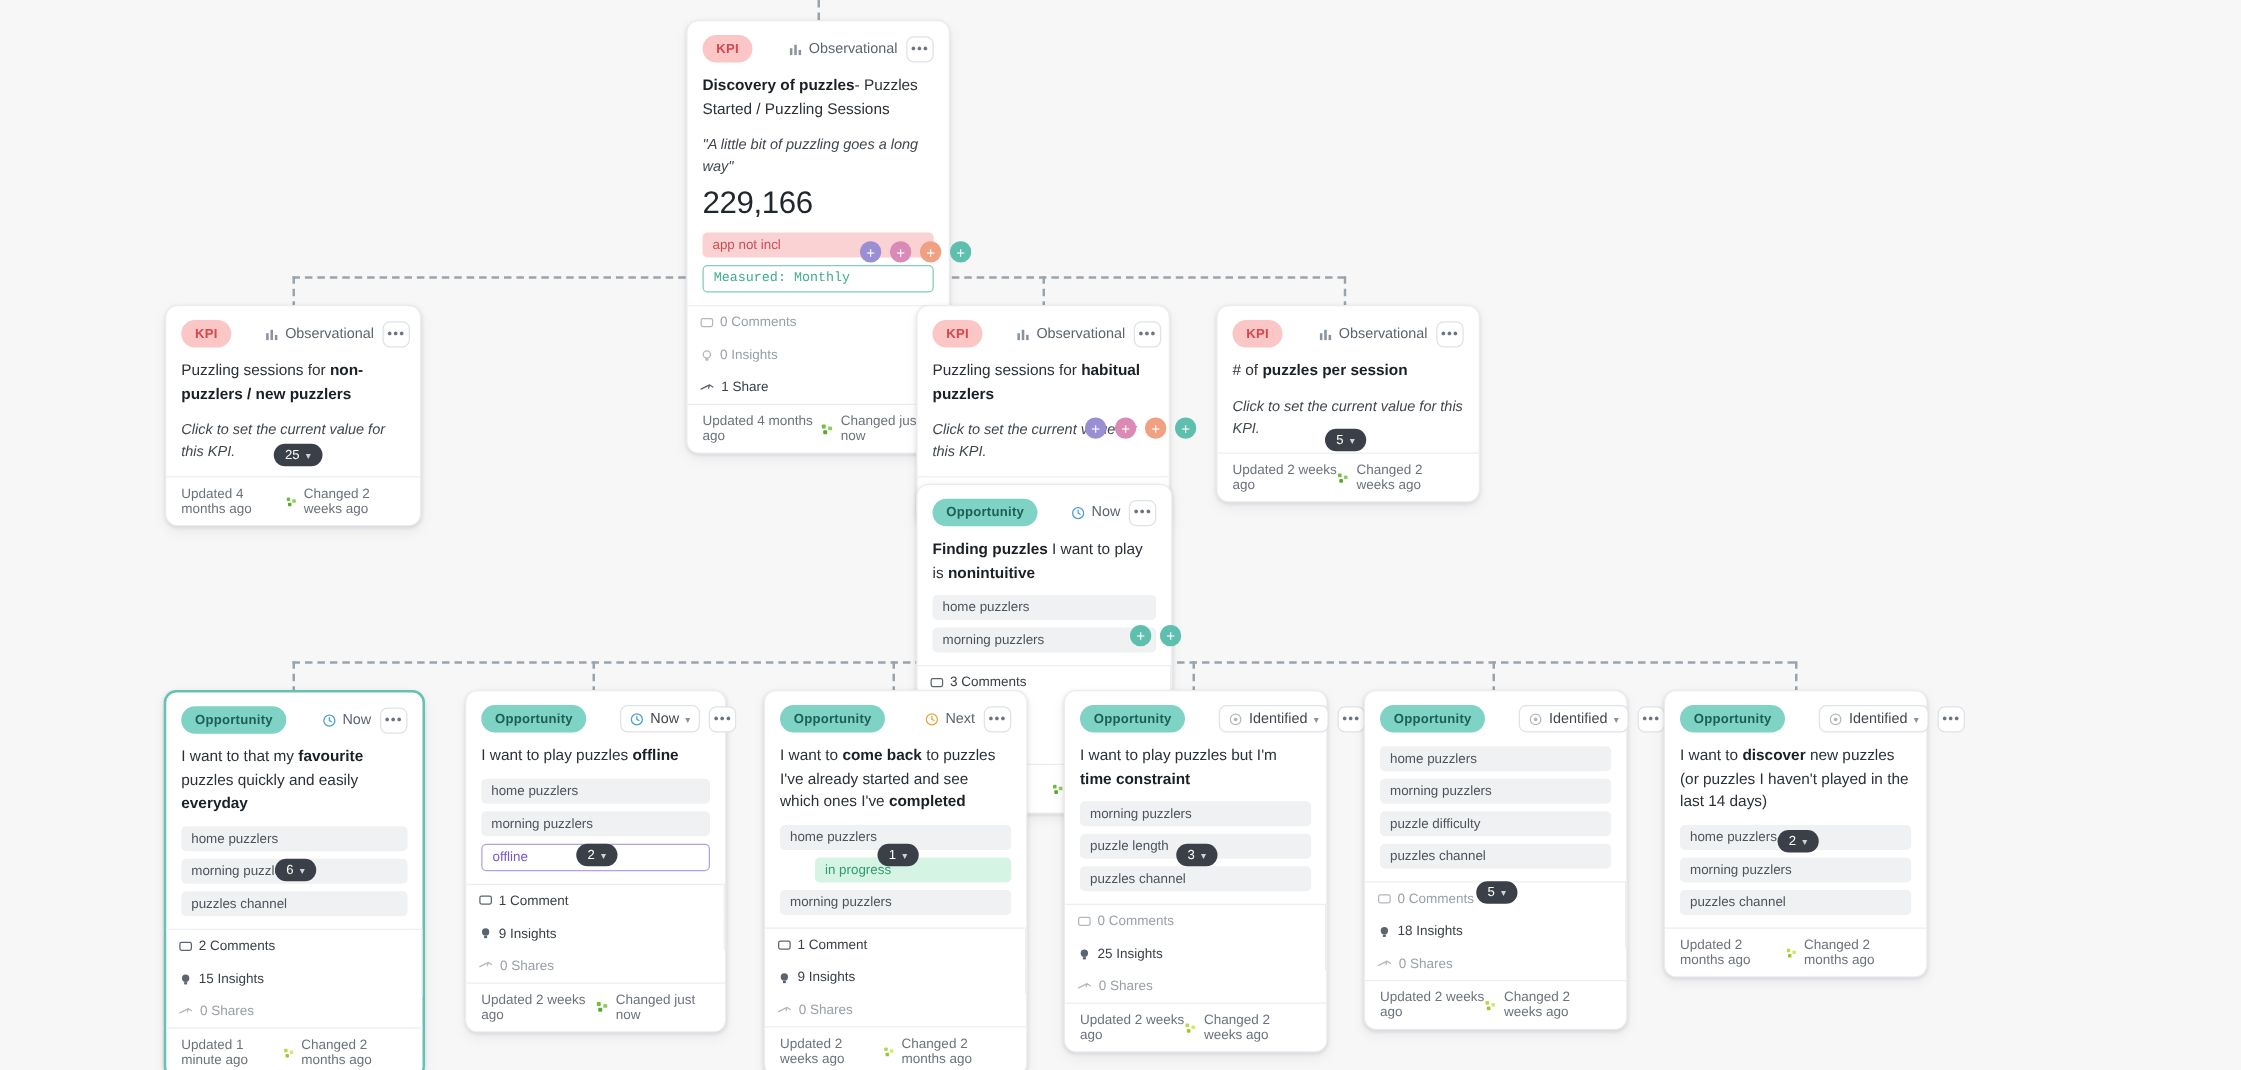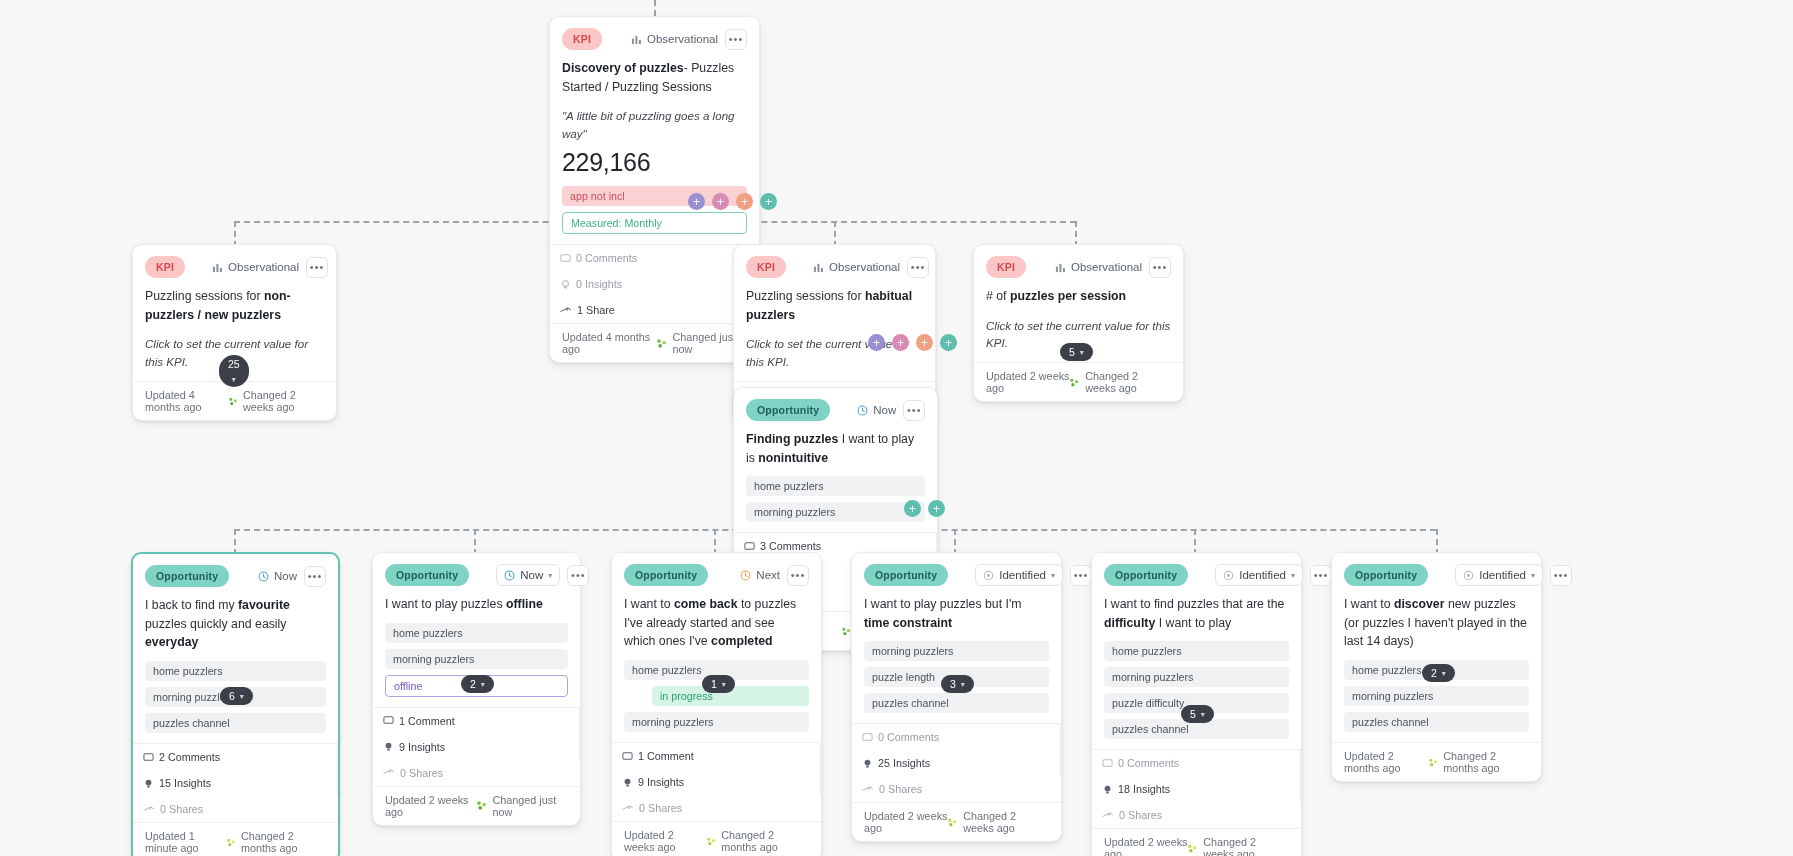--- a/index.html
+++ b/index.html
@@ -76,21 +76,21 @@
     padding: 6px 12px 0 12px;
     font-size: 25px; color: #22272d; letter-spacing: -.3px;
   }
 
   .tagrow { display: flex; flex-wrap: wrap; gap: 6px; padding: 9px 12px 10px 12px; flex-direction: column; }
   .tag {
     font-size: 10.7px; color: #4d545c; background: #f0f1f3;
     border-radius: 4px; padding: 4px 8px; white-space: nowrap;
   }
   .tag.red { background: #fbd2d4; color: #c94f54; }
-  .tag.green-outline { background: #fff; color: #3fae8c; border: 1px solid #7fd0b4; }
+  .tag.green-outline { background: #fff; color: #3fae8c; border: 1px solid #7fd0b4; font-family: Liberation Mono, monospace; }
   .tag.green { background: #d6f4e4; color: #2f9e6e; margin-left: 28px; }
   .tag.purple-outline { background: #fff; color: #7a58c9; border: 1px solid #b4a0e4; }
 
   .statbar {
     display: flex; border-top: 1px solid #eceef0;
     font-size: 10.8px; color: #9aa0a8; flex-direction: column;
   }
   .stat {
     flex: 1; display: flex; align-items: center; gap: 5px;
     padding: 7px 10px; border-right: 1px solid #eceef0;
@@ -236,21 +236,21 @@
       <span class="chg">
         <svg class="ico" width="11" height="11" viewBox="0 0 12 12">
             <rect x="0.5" y="1" width="4" height="4" rx="1" fill="#6fbf3c"></rect>
             <rect x="7" y="3" width="4" height="4" rx="1" fill="#8dcf5a"></rect>
             <rect x="2" y="7" width="4" height="4" rx="1" fill="#5aa82e"></rect>
           </svg>
         <span>Changed 2 weeks ago</span>
       </span>
     </div>
   </div>
-  <div class="countbadge" style="left:219px; top:355px;flex-direction:column;">
+  <div class="countbadge" style="left:219px; top:355px;">
     <span>25</span>
     <span class="chev">▾</span>
   </div>
 
   <div class="card" style="left:733px; top:244px; width:203px;">
     <div class="card-head">
       <span class="pill kpi">KPI</span>
       <div class="head-right">
         <span class="meta-label">
           <svg class="ico" width="11" height="11" viewBox="0 0 12 12">
@@ -389,21 +389,21 @@
           <svg class="ico" width="11" height="11" viewBox="0 0 12 12">
               <circle cx="6" cy="6" r="4.8" fill="none" stroke="#4a9fd4" stroke-width="1.1"></circle>
               <path d="M6 3.4 V6 L7.8 7" stroke="#4a9fd4" stroke-width="1.1" fill="none" stroke-linecap="round"></path>
             </svg>
           <span>Now</span>
         </span>
         <span class="dots">•••</span>
       </div>
     </div>
     <div class="title">
-      <span>I back to find my </span><b>favourite</b><span> puzzles quickly and easily </span><b>everyday</b>
+      <span>I want to that my </span><b>favourite</b><span> puzzles quickly and easily </span><b>everyday</b>
     </div>
     <div class="tagrow">
       <span class="tag">home puzzlers</span>
       <span class="tag">morning puzzlers</span>
       <span class="tag">puzzles channel</span>
     </div>
     <div class="statbar">
       <span class="stat active">
         <svg class="ico" width="11" height="11" viewBox="0 0 12 12">
             <rect x="1" y="2" width="10" height="7" rx="1.5" fill="none" stroke="#5c6470" stroke-width="1.1"></rect>
@@ -630,23 +630,20 @@
         <span class="meta-btn">
           <svg class="ico" width="11" height="11" viewBox="0 0 12 12">
               <circle cx="6" cy="6" r="4.6" fill="none" stroke="#b3b8be" stroke-width="1.1"></circle>
               <circle cx="6" cy="6" r="1.6" fill="#b3b8be"></circle>
             </svg>
           <span>Identified</span>
           <span class="chev">▾</span>
         </span>
         <span class="dots">•••</span>
       </div>
-    </div>
-    <div class="title">
-      <span>I want to find puzzles that are the </span><b>difficulty</b><span> I want to play</span>
     </div>
     <div class="tagrow">
       <span class="tag">home puzzlers</span>
       <span class="tag">morning puzzlers</span>
       <span class="tag">puzzle difficulty</span>
       <span class="tag">puzzles channel</span>
     </div>
     <div class="statbar">
       <span class="stat">
         <svg class="ico" width="11" height="11" viewBox="0 0 12 12">

